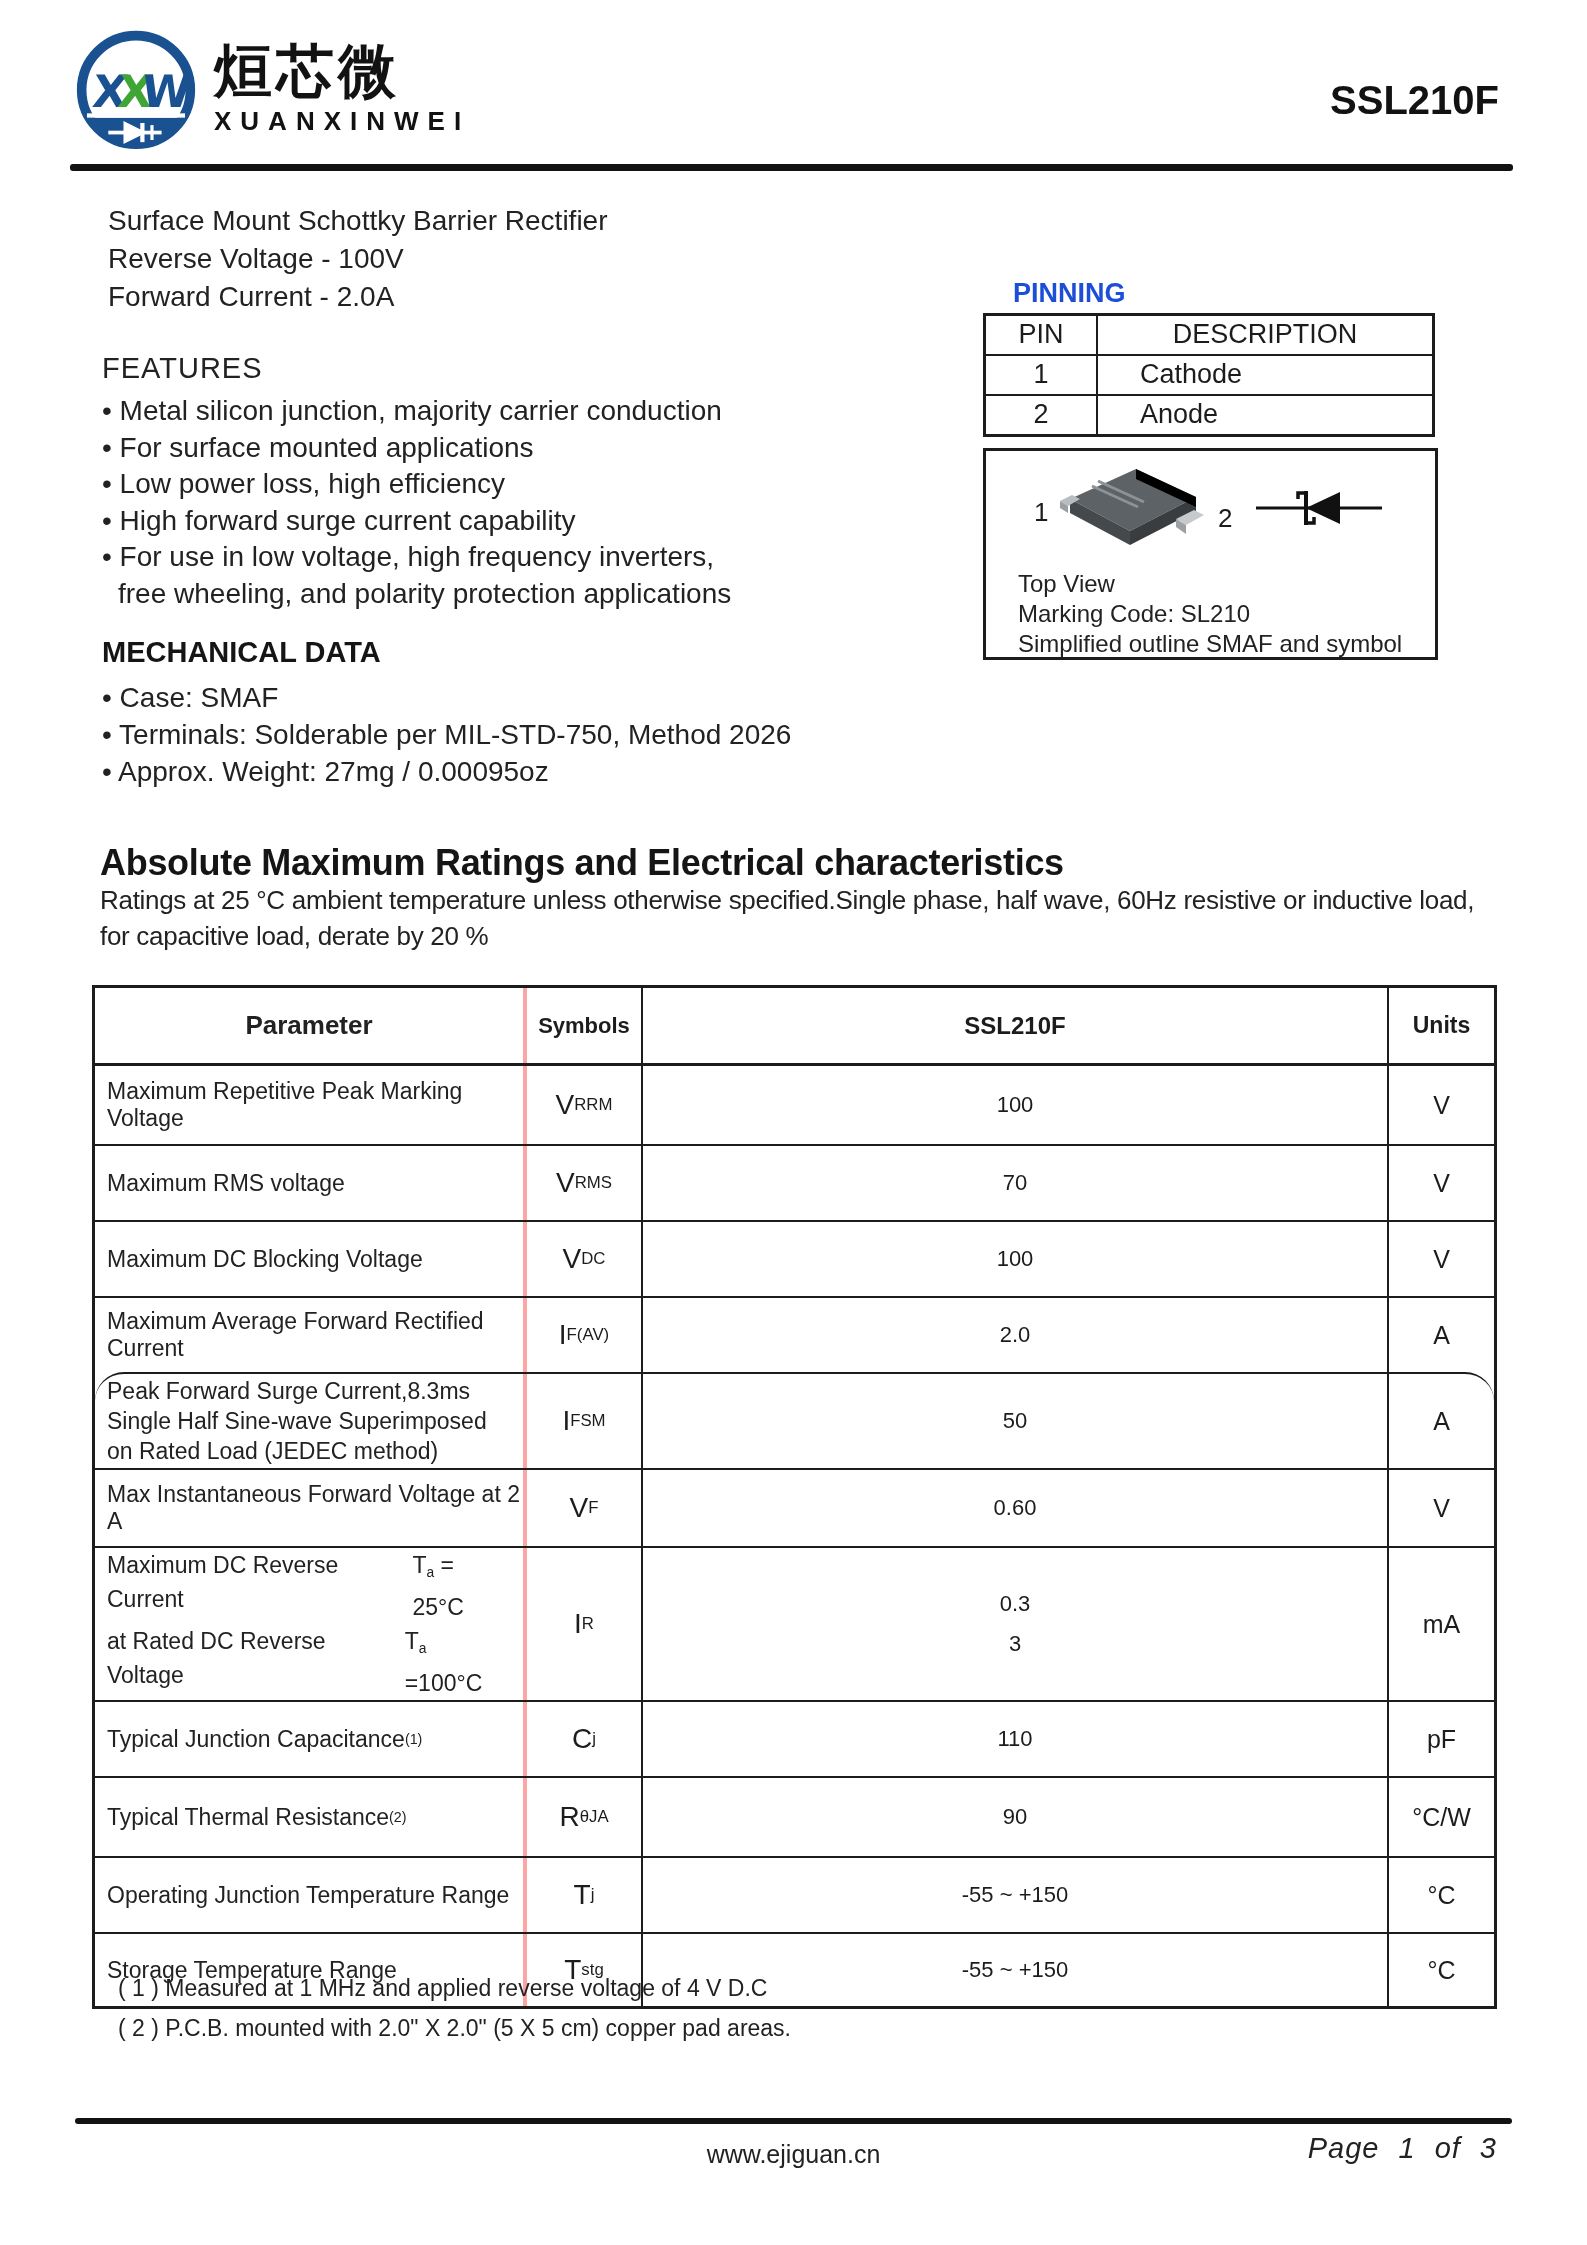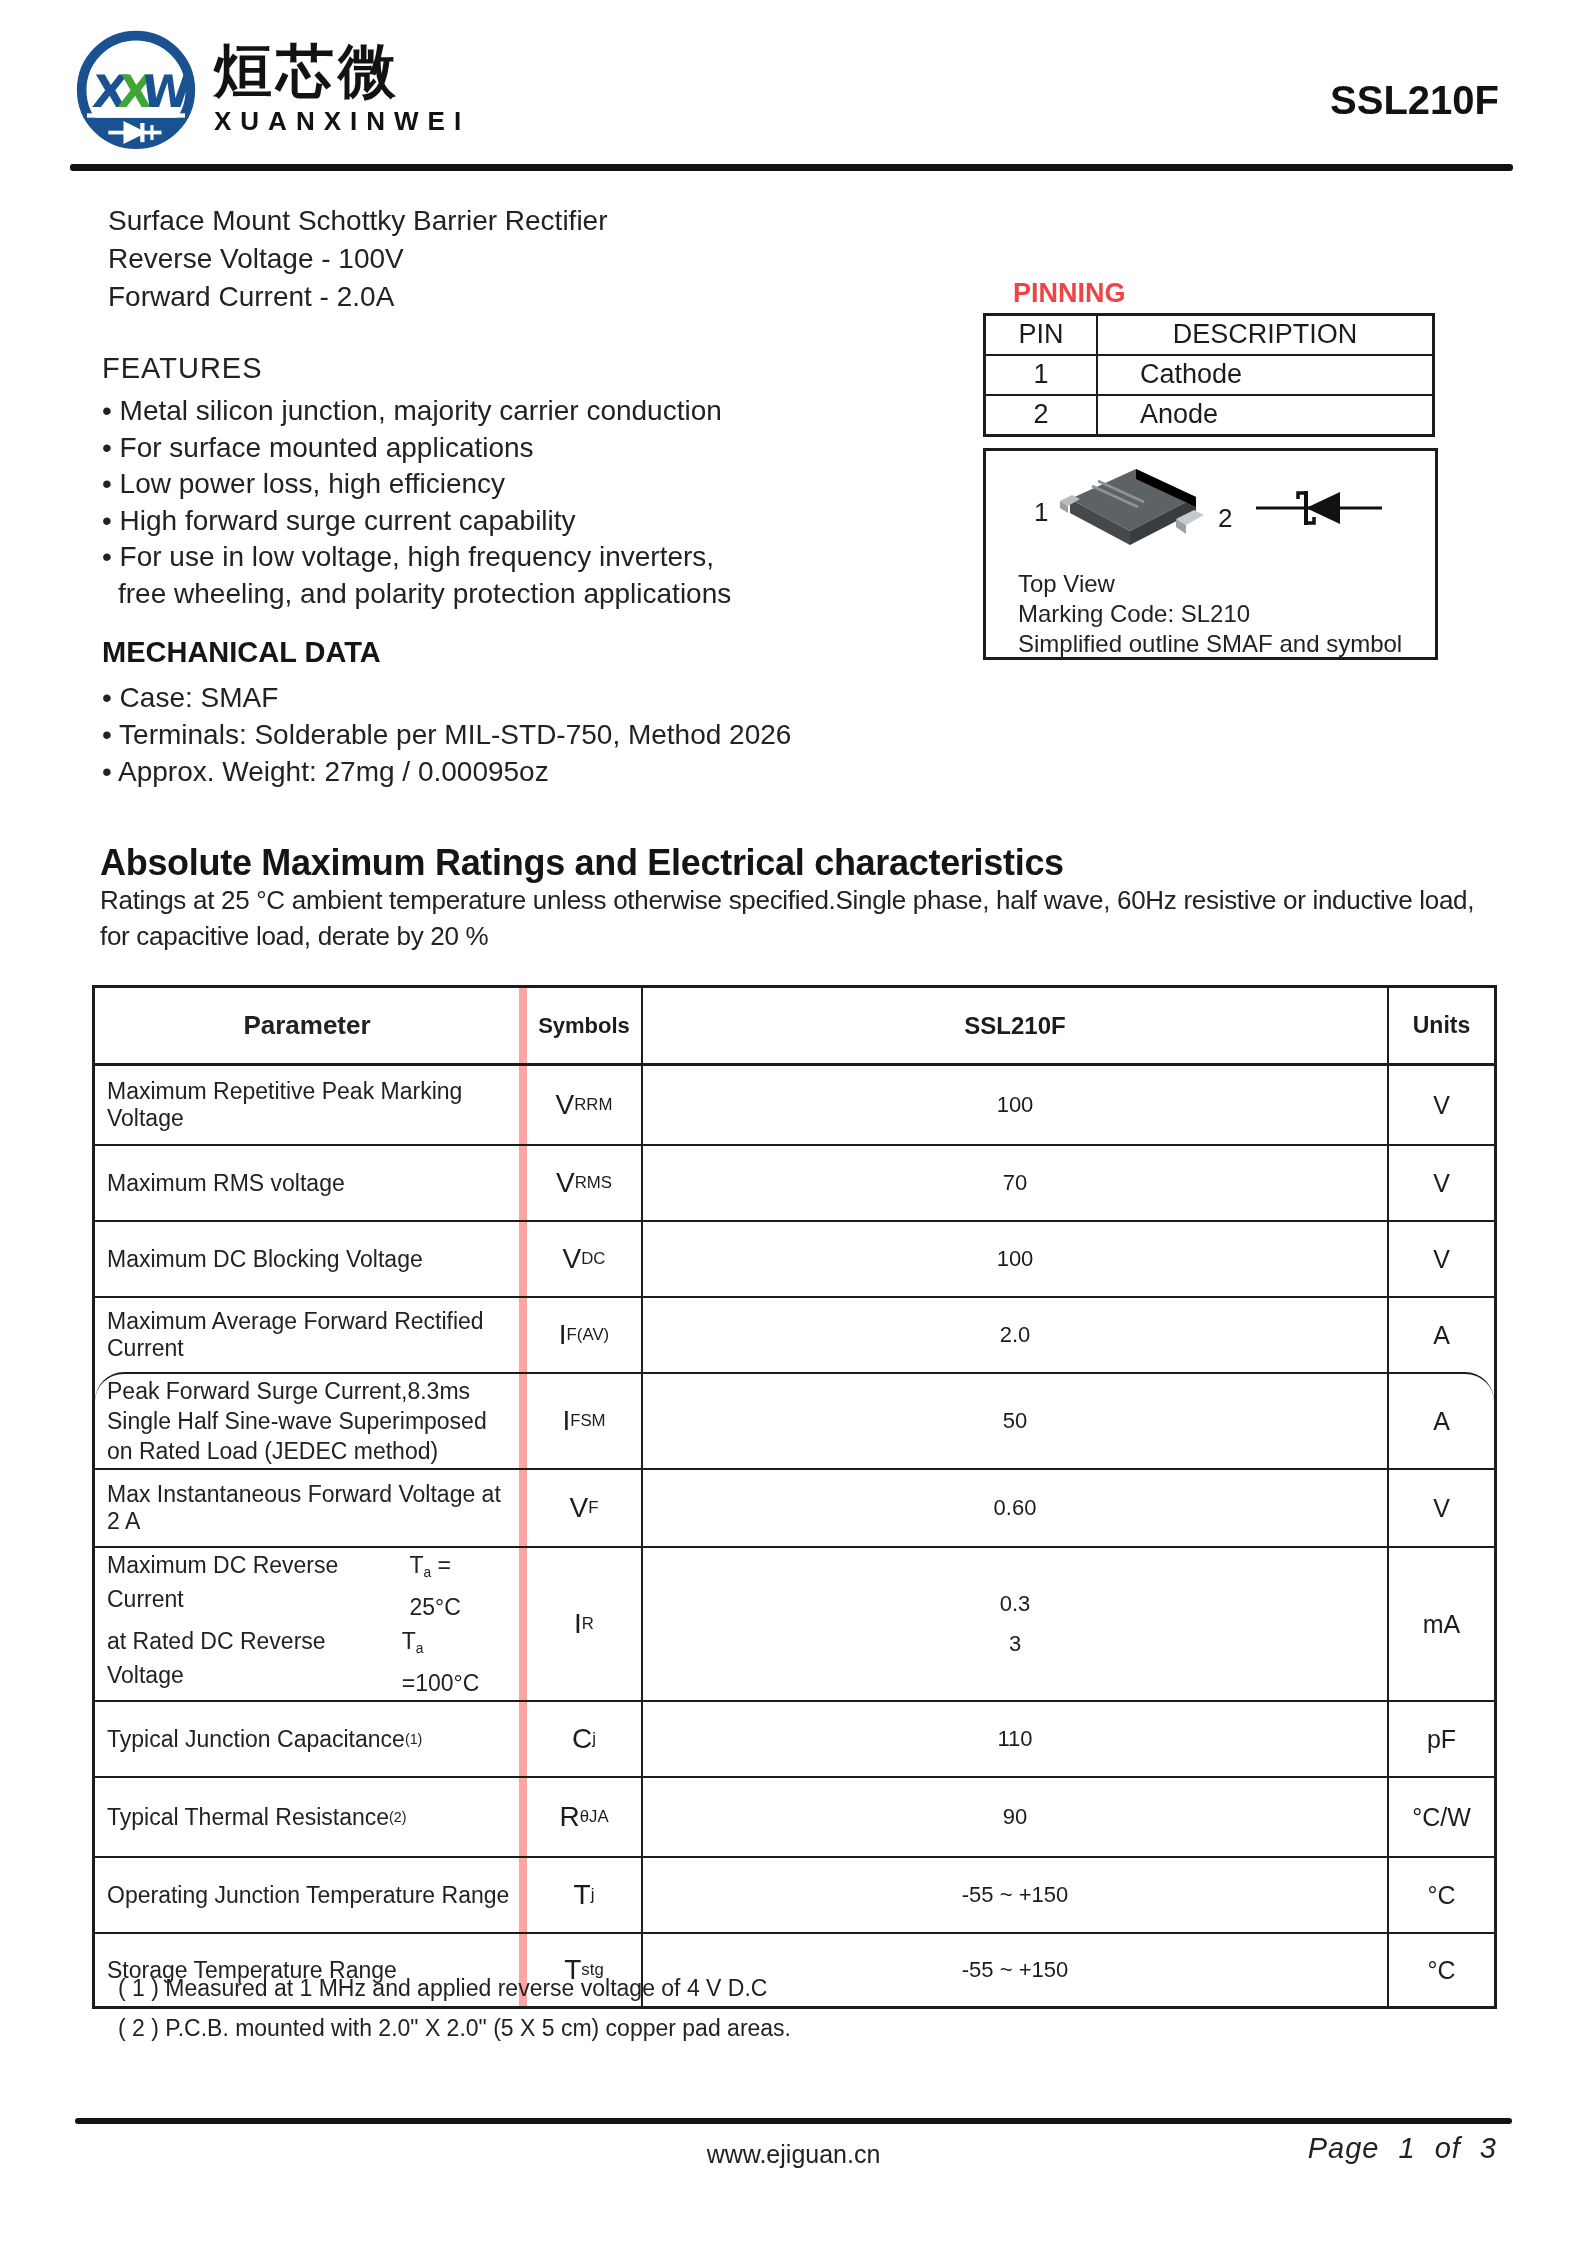--- a/index.html
+++ b/index.html
@@ -29,21 +29,21 @@
   .features-title { font-size:29px; letter-spacing:1px; color:#222; margin-bottom:8px; }
   .feat-item { font-size:28px; line-height:36.5px; color:#222; }
   .feat-item::before { content:"• "; }
   .feat-cont { font-size:28px; line-height:36.5px; color:#222; padding-left:16px; }
   .mech { position:absolute; left:102px; top:636px; width:720px; }
   .mech-title { font-size:29px; font-weight:bold; color:#151515; margin-bottom:10px; }
   .mech-item { font-size:28px; line-height:37px; color:#222; }
   .mech-item::before { content:"• "; }
 
   
-  .pinning-title { position:absolute; left:1013px; top:278px; font-size:27px; font-weight:bold; color:#ef4444; }
+  .pinning-title { position:absolute; left:1013px; top:278px; font-size:27px; font-weight:bold; color:#1d4ed8; }
   .pin-table { position:absolute; left:983px; top:313px; width:452px; border:3px solid #1c1c1c; }
   .pin-row { display:flex; border-top:2.5px solid #1c1c1c; }
   .pin-row:first-child { border-top:none; }
   .pin-cell-pin { width:112px; border-right:2.5px solid #1c1c1c; text-align:center; font-size:27px; padding:3px 0 4px 0; }
   .pin-cell-desc { flex:1; font-size:27px; padding:3px 0 4px 42px; }
   .pin-head .pin-cell-desc { text-align:center; padding-left:0; }
 
   
   .pkg-box { position:absolute; left:983px; top:448px; width:455px; height:212px; border:3px solid #1c1c1c; }
   .pkg-pin1 { position:absolute; left:48px; top:46px; font-size:26px; }
@@ -55,21 +55,21 @@
   
   .ratings-title { position:absolute; left:100px; top:842px; font-size:36px; font-weight:bold; letter-spacing:-0.3px; color:#151515; }
   .ratings-desc { position:absolute; left:100px; top:882px; width:1420px; font-size:26px; line-height:36px; letter-spacing:-0.3px; color:#222; white-space:pre-line; }
 
   
   .spec-table { position:absolute; left:92px; top:985px; width:1405px; border:3px solid #1c1c1c; background:#fff; }
   .trow { display:flex; border-top:2.5px solid #1c1c1c; align-items:stretch; }
   .trow:first-child { border-top:none; }
   .trow.head { border-bottom:1.5px solid #1c1c1c; }
   .tc { display:flex; align-items:center; }
-  .c-param { width:432px; border-right:8px solid #fca5a5; padding-left:12px; font-size:23px; color:#222; }
+  .c-param { width:432px; border-right:4px solid #fca5a5; padding-left:12px; font-size:23px; color:#222; }
   .c-sym   { width:116px; border-right:2px solid #1c1c1c; justify-content:center; font-size:28px; }
   .c-val   { flex:1; border-right:2px solid #1c1c1c; justify-content:center; font-size:22px; text-align:center; white-space:pre-line; line-height:40px; }
   .c-unit  { width:105px; justify-content:center; font-size:25px; }
   .head .c-param { justify-content:center; padding-left:0; font-size:26px; font-weight:bold; }
   .head .c-sym { font-size:22px; font-weight:bold; }
   .head .c-val { font-size:24px; font-weight:bold; }
   .head .c-unit { font-size:23px; font-weight:bold; }
   .h76 { min-height:76px; } .h80 { min-height:80px; } .h96 { min-height:96px;border-radius:29px; }
   .h92 { min-height:92px; } .h74 { min-height:74px; } .h78 { min-height:78px; }
   .sub { font-size:0.60em; vertical-align:-0.30em; }

